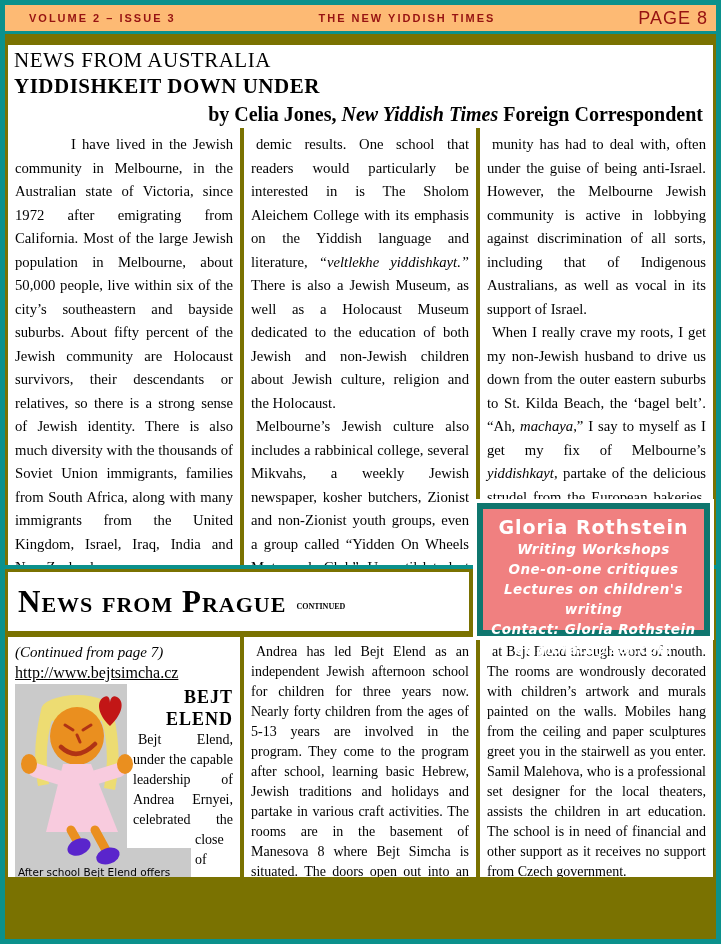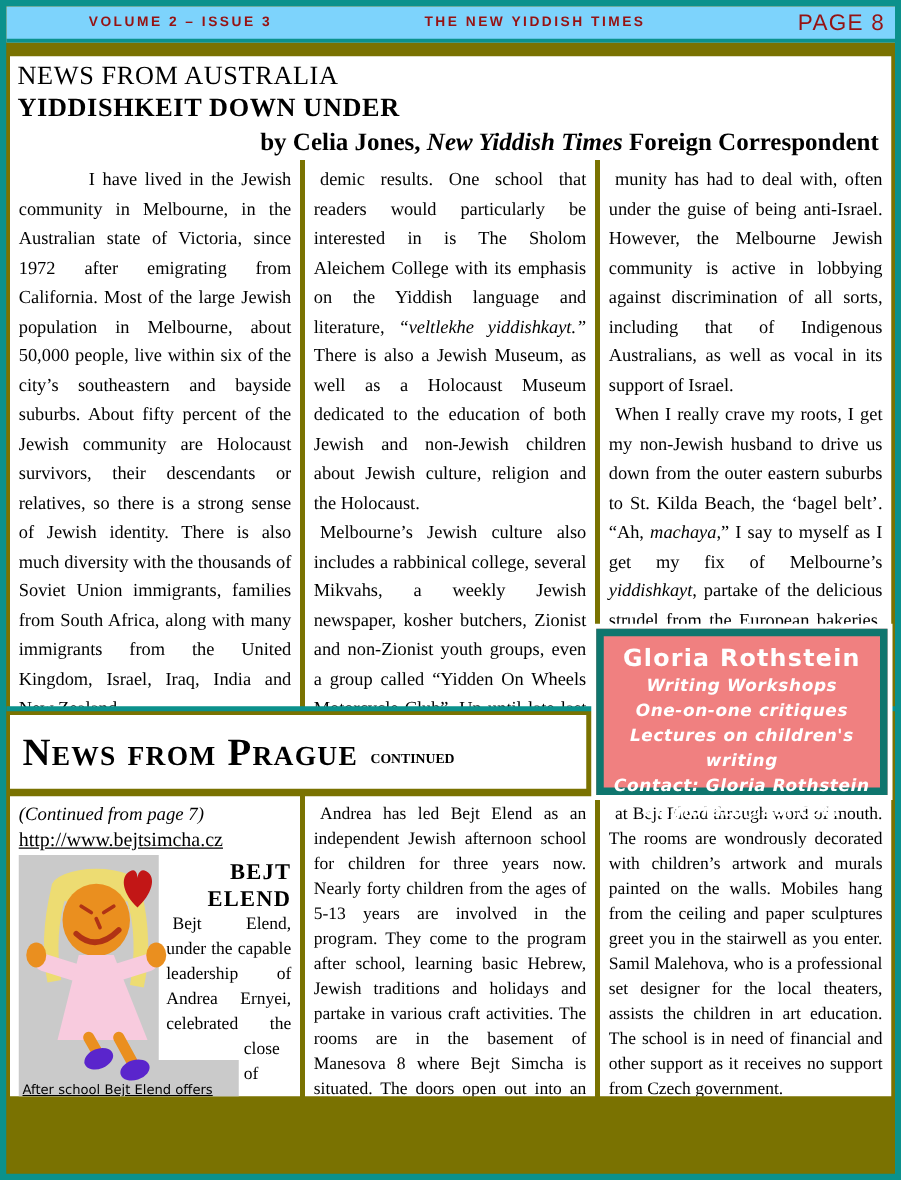--- a/index.html
+++ b/index.html
@@ -3,23 +3,23 @@
 <meta charset="utf-8">
 <style>
   html,body{margin:0;padding:0;background:#555;}
   .page{
     position:relative; width:721px; height:944px; box-sizing:border-box;
     background:#7a7201; border:5px solid #0b918c; overflow:hidden;
     font-family:"Liberation Serif", "DejaVu Serif", serif; color:#000;
   }
   
   .masthead{
-    position:absolute; left:0; right:0; top:0; height:26px; background:#7dd3fc;
+    position:absolute; left:0; right:0; top:0; height:26px; background:#fdba74;
     border-bottom:3px solid #0b918c; display:flex; align-items:center;
-    font-family:"Liberation Sans", sans-serif; color:#961212;padding-left:42px;
+    font-family:"Liberation Sans", sans-serif; color:#961212;
   }
   .masthead .vol{flex:0 0 auto; padding-left:24px; font-size:11px; font-weight:bold; letter-spacing:2px;}
   .masthead .nyt{flex:1 1 auto; text-align:center; font-size:11px; font-weight:bold; letter-spacing:2px;}
   .masthead .pg{flex:0 0 auto; padding-right:8px; font-size:18px; font-weight:400; letter-spacing:1px;}
   
   .box{position:absolute; background:#fff; overflow:hidden; box-sizing:border-box;}
   
   .title-box{left:3px; top:40px; width:705px; height:83px; padding:2px 8px 0 6px;}
   .kicker{font-size:21px; letter-spacing:.5px; line-height:26px;}
   .headline{font-size:21px; font-weight:bold; letter-spacing:.5px; line-height:27px;}
@@ -30,21 +30,21 @@
   .aus{top:123px; height:440px;}
   .pra{top:632px; height:240px; font-size:14px; line-height:20px;}
   .c1{left:3px; width:232px;} .c2{left:239px; width:232px;} .c3{left:475px; width:233px;}
   .col p{margin:0; text-indent:5px;}
   .col p.first{text-indent:56px;}
   .it{font-style:italic;text-align:right;}
   
   .divider{position:absolute; left:0; right:0; top:560px; height:4px; background:#0b918c;}
   .prague-head{left:3px; top:567px; width:461px; height:59px; display:flex; align-items:center; padding-left:10px;}
   .prague-head .big{font-variant:small-caps; font-weight:bold; font-size:31px; letter-spacing:1px;}
-  .prague-head .cont{font-variant:small-caps; font-weight:bold; font-size:16px; margin-left:10px; padding-top:8px;}
+  .prague-head .cont{font-variant:small-caps; font-weight:bold; font-size:12px; margin-left:10px; padding-top:8px;}
   
   .ad{
     position:absolute; left:468px; top:494px; width:241px; height:141px; z-index:5;
     background:#ffffff; padding:4px; box-sizing:border-box;
   }
   .ad-inner{
     width:100%; height:100%; box-sizing:border-box; background:#f08080; border:6px solid #0f766e;
     color:#fff; font-family:"DejaVu Sans", sans-serif; text-align:center; padding-top:6px;
   }
   .ad-title{font-size:19px; font-weight:bold; letter-spacing:1px; line-height:24px;}

